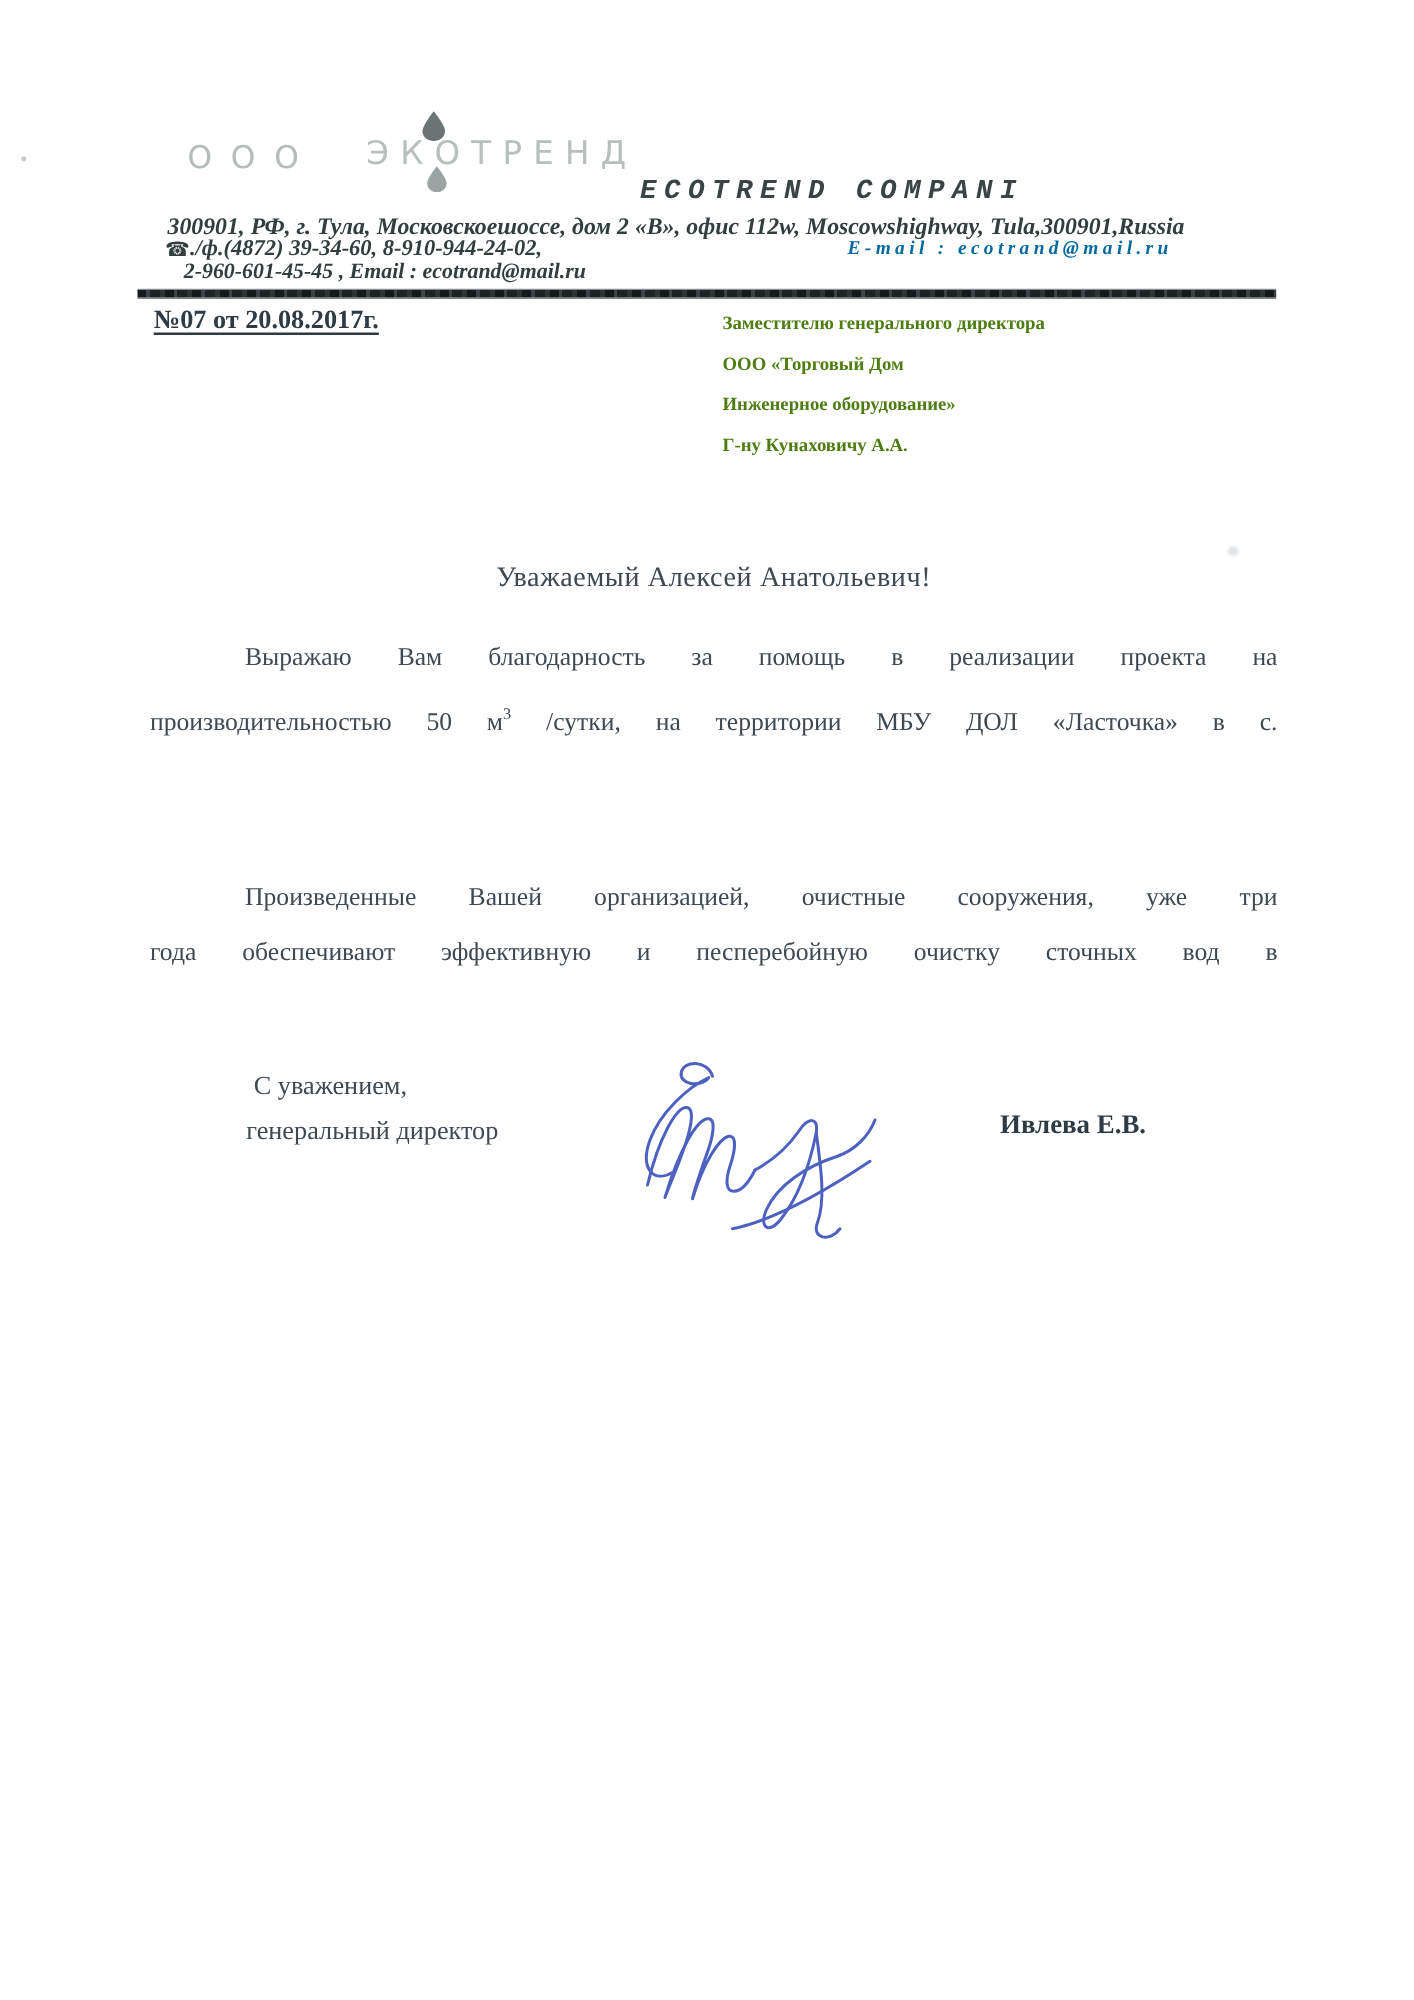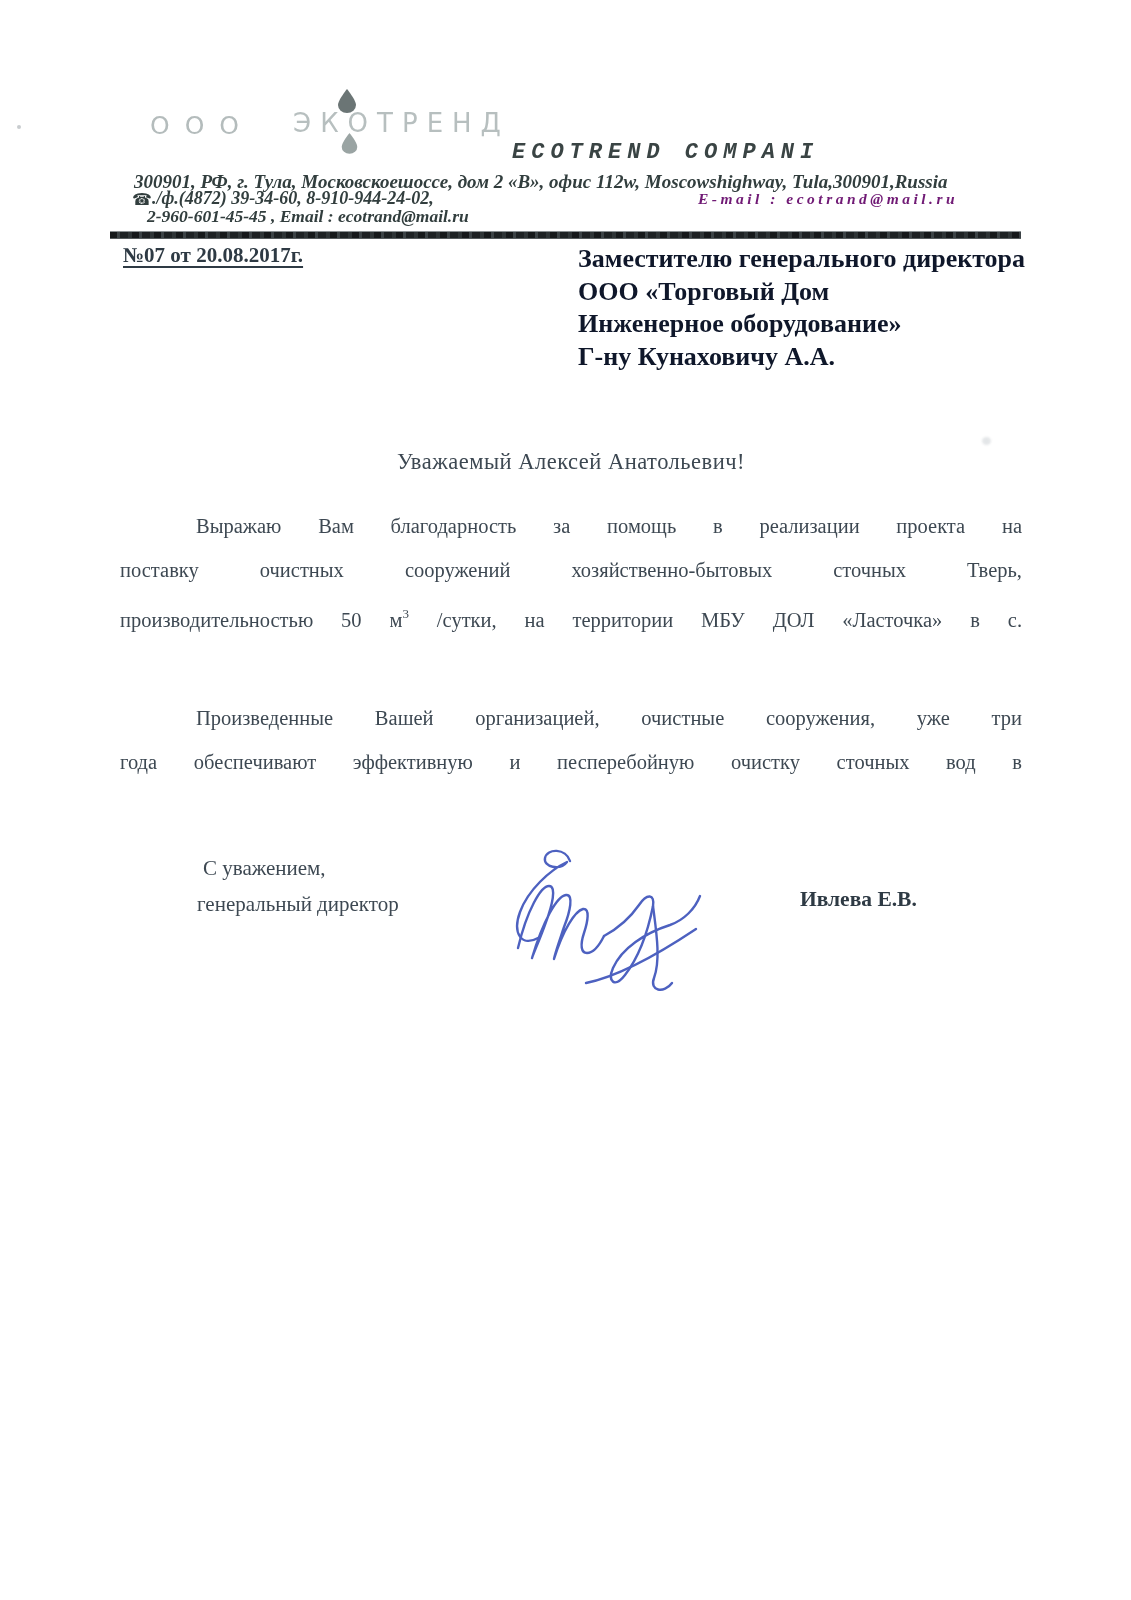--- a/index.html
+++ b/index.html
@@ -50,21 +50,21 @@
     font-size: 16px; color: #323e3e; vertical-align: -1px;
   }
   .phone-text {
     font-style: italic; font-weight: 700;
     font-size: 18px; color: #323e3e;
   }
   .email-right {
     left: 678px; top: 190px;
     font-style: italic; font-weight: 700;
     font-size: 15.5px; letter-spacing: 3.5px;
-    color: #701a75; white-space: nowrap; margin-left: 20px;
+    color: #0369a1; white-space: nowrap;
   }
   .phone-row2 {
     left: 147px; top: 206px;
     font-style: italic; font-weight: 700;
     font-size: 17.5px; color: #323e3e; white-space: nowrap;
   }
   .divider {
     left: 110px; top: 231px; width: 911px; height: 8px;
     background: repeating-linear-gradient(90deg,
       #16191b 0px, #16191b 7px,
@@ -79,22 +79,22 @@
   .ref-number {
     left: 123px; top: 243px;
     font-weight: 700; font-size: 21px;
     color: #2e3a44;
     text-decoration: underline;
     text-underline-offset: 4px;
     text-align: right;
   }
   .recipient {
     left: 578px; top: 243px;
-    font-weight: 700; font-size: 26px;
-    color: #0f172a; line-height: 32.5px;
+    font-weight: 700; font-size: 15px;
+    color: #4d7c0f; line-height: 32.5px;
   }
 
   
   .salutation {
     left: 120px; top: 449px; width: 902px;
     text-align: center;
     font-size: 22.5px; color: #3d4852;
     letter-spacing: 0.5px;
   }
   .para { left: 120px; width: 902px; font-size: 20.5px; color: #3d4852; }
@@ -157,21 +157,20 @@
     <div>Заместителю генерального директора</div>
     <div>ООО «Торговый Дом</div>
     <div>Инженерное оборудование»</div>
     <div>Г-ну Кунаховичу А.А.</div>
   </div>
 
   <div class="abs salutation">Уважаемый Алексей Анатольевич!</div>
 
   <div class="abs para p1">
     <div class="jline indent">Выражаю Вам благодарность за помощь в реализации проекта на</div>
-    <div class="jline">поставку очистных сооружений хозяйственно-бытовых сточных Тверь,</div>
     <div class="jline"><span>производительностью 50 м</span><sup class="cube">3</sup><span> /сутки, на территории МБУ ДОЛ «Ласточка» в с.</span></div>
   </div>
 
   <div class="abs para p2">
     <div class="jline indent">Произведенные Вашей организацией, очистные сооружения, уже три</div>
     <div class="jline">года обеспечивают эффективную и песперебойную очистку сточных вод в</div>
   </div>
 
   <div class="abs closing-1">С уважением,</div>
   <div class="abs closing-2">генеральный директор</div>

